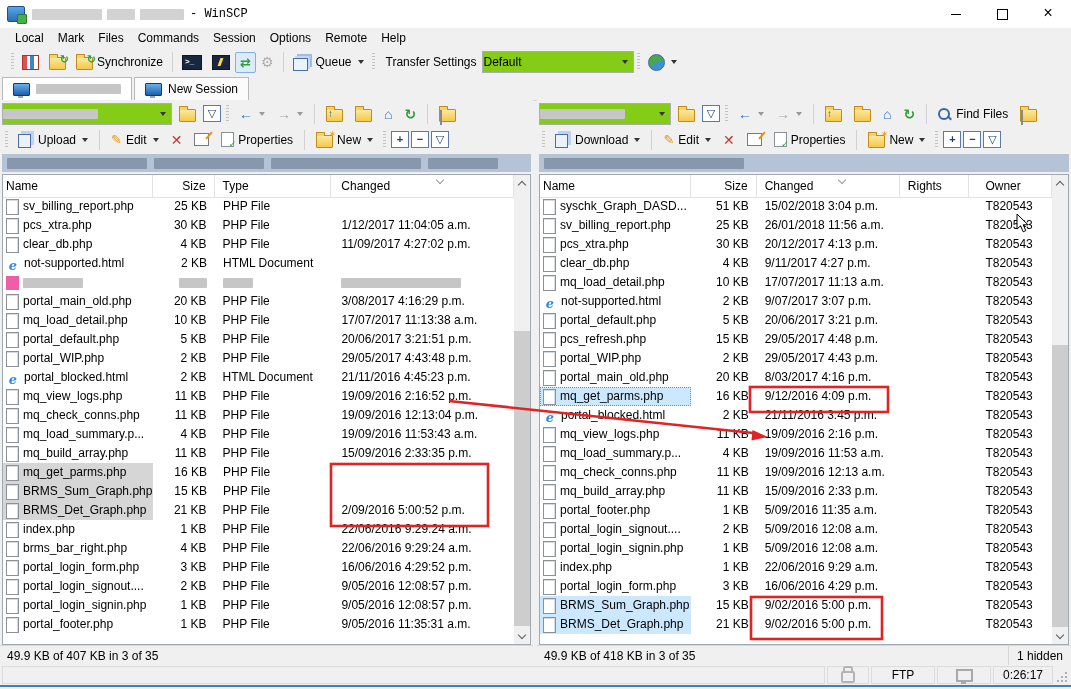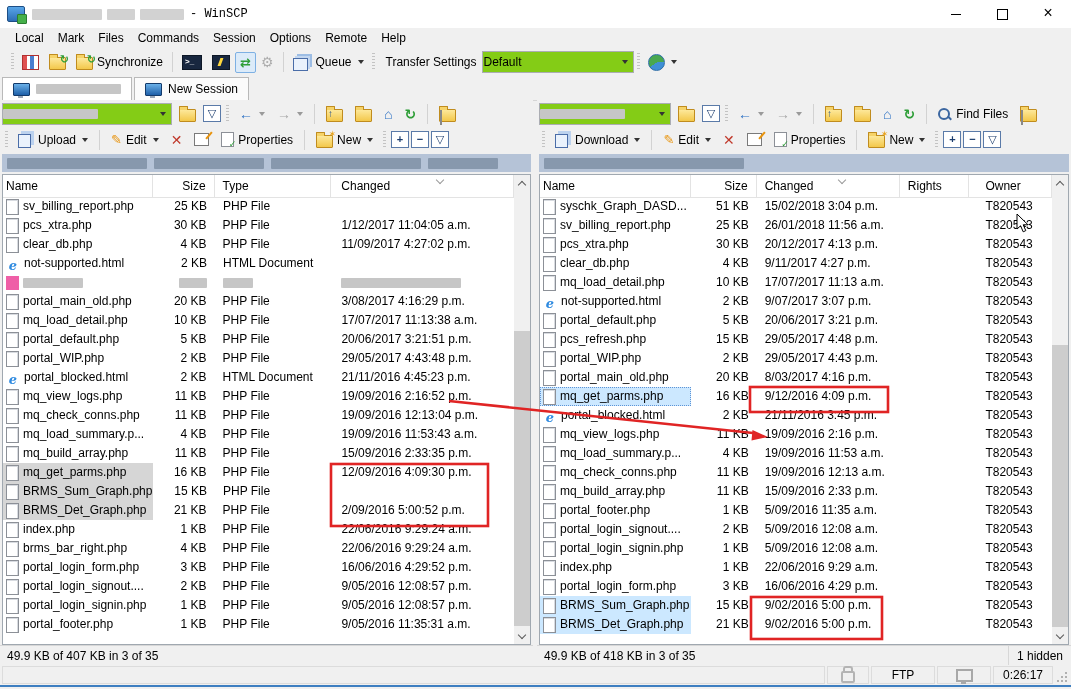--- a/index.html
+++ b/index.html
@@ -490,21 +490,20 @@
             <div class="fcell col-type">PHP File</div>
             <div class="fcell col-changed">15/09/2016 2:33:35 p.m.</div>
           </div>
           <div class="frow sel-gray">
             <div class="fcell col-name">
               <span class="fic fic-php"></span>
               <span class="fname">mq_get_parms.php</span>
             </div>
             <div class="fcell col-size">16 KB</div>
             <div class="fcell col-type">PHP File</div>
-            <div class="fcell col-changed">12/09/2016 4:09:30 p.m.</div>
           </div>
           <div class="frow sel-gray">
             <div class="fcell col-name">
               <span class="fic fic-php"></span>
               <span class="fname">BRMS_Sum_Graph.php</span>
             </div>
             <div class="fcell col-size">15 KB</div>
             <div class="fcell col-type">PHP File</div>
           </div>
           <div class="frow sel-gray">

